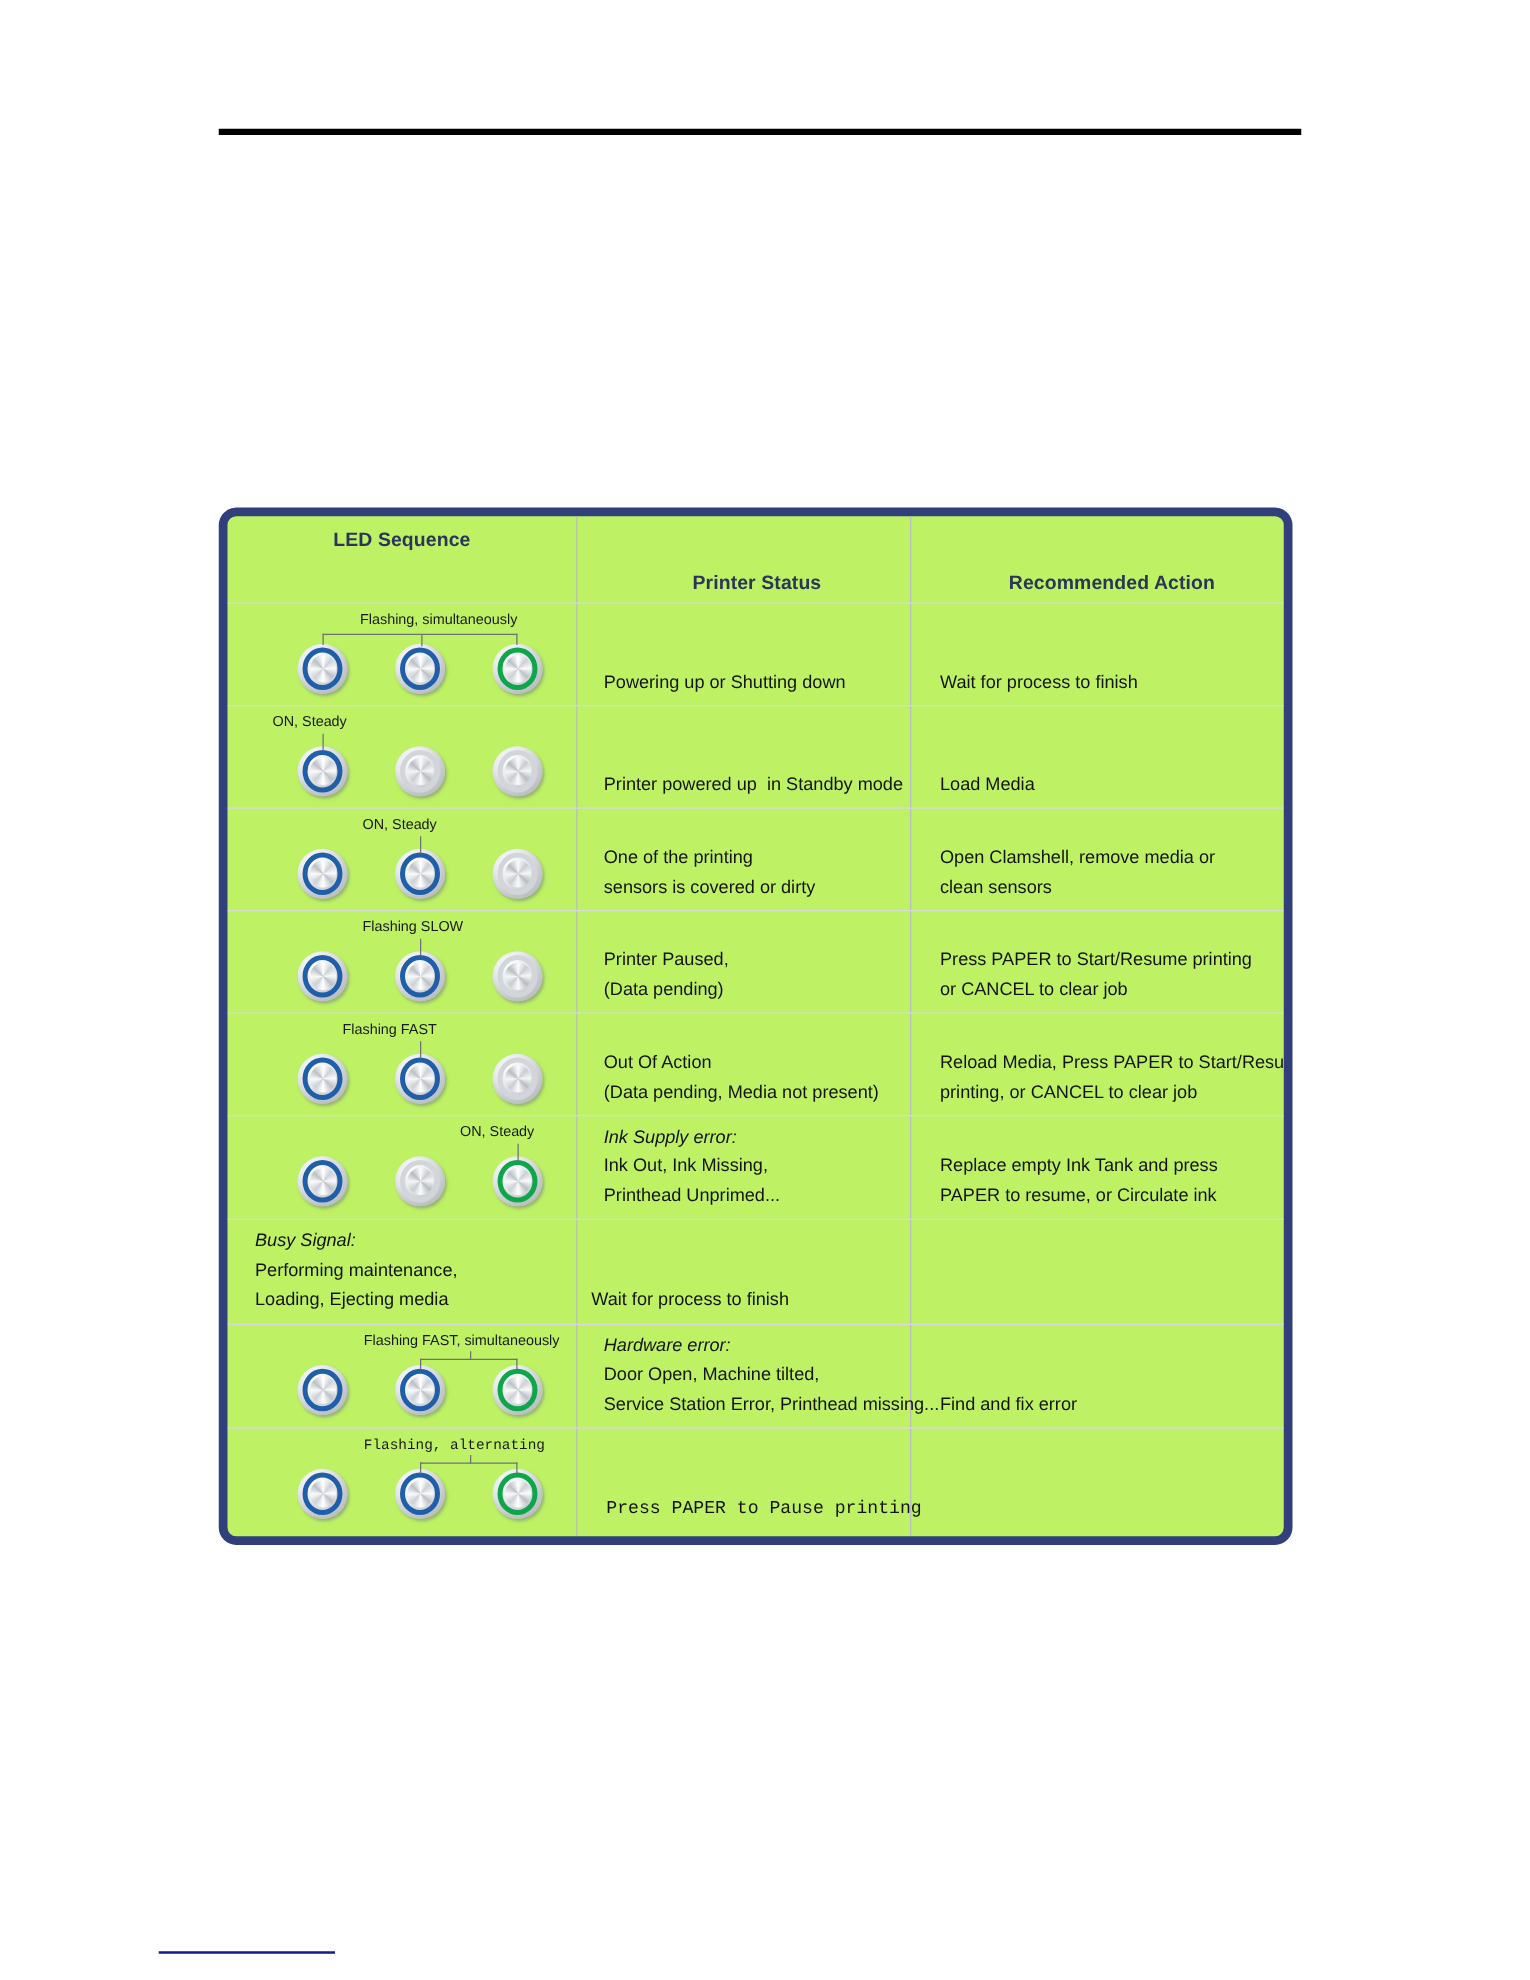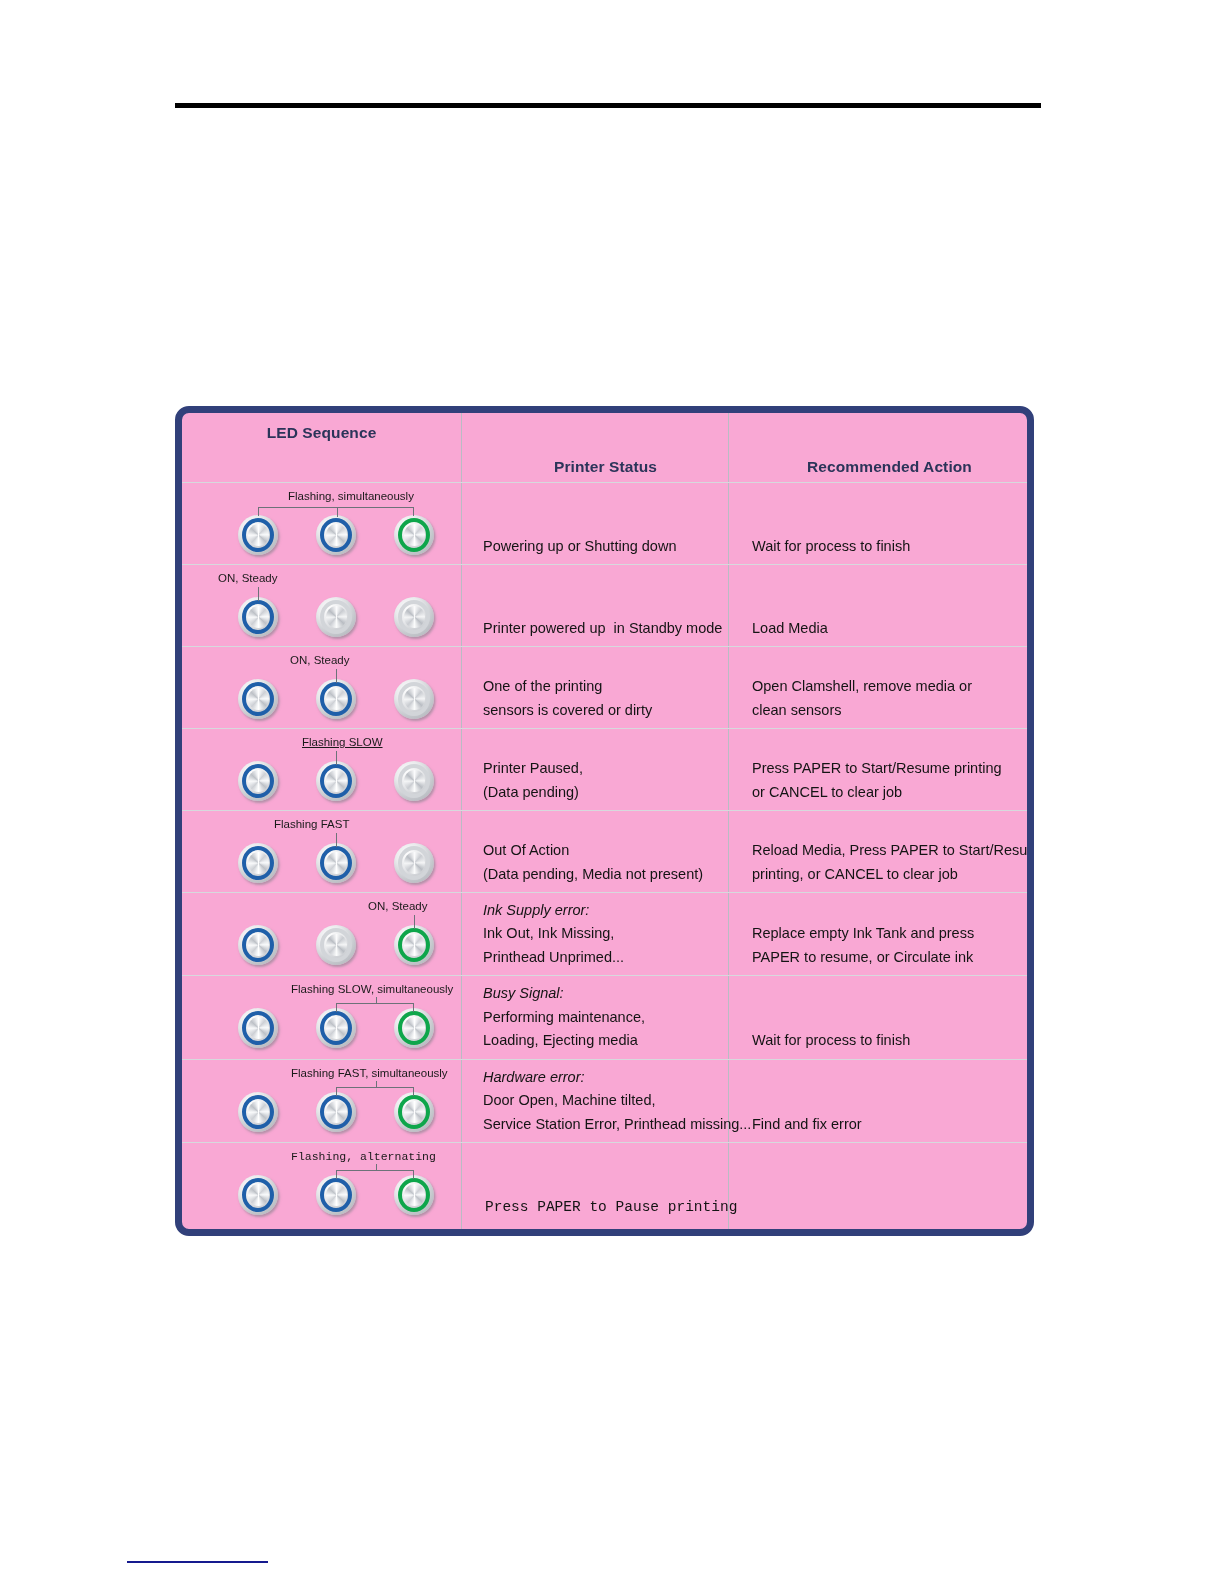--- a/index.html
+++ b/index.html
@@ -36,21 +36,21 @@
   
   .led-table {
     position: absolute;
     left: 175px;
     top: 406px;
     width: 859px;
     height: 830px;
     box-sizing: border-box;
     border: 7px solid #31407a;
     border-radius: 14px;
-    background: #f9a8d4;
+    background: #bef264;
     overflow: hidden;
   }
   .table-inner {
     position: relative;
     width: 100%;
     height: 100%;
   }
 
   
   .col-divider {
@@ -350,21 +350,21 @@
                   <div class="bezel"></div>
                   <div class="ring"></div>
                   <div class="core"></div>
                 </div>
                 <div class="led off">
                   <div class="bezel"></div>
                   <div class="ring"></div>
                   <div class="core"></div>
                 </div>
               </div>
-              <div class="callout" style="left: 120px; top: 8px; text-decoration: underline;">Flashing SLOW</div>
+              <div class="callout" style="left: 108px; top: 8px;">Flashing SLOW</div>
               <div class="pointer" style="left: 154px; top: 22px; height: 14px;"></div>
             </div>
           </div>
           <div class="cell status">
             <div class="line">Printer Paused,</div>
             <div class="line">(Data pending)</div>
           </div>
           <div class="cell action">
             <div class="line">Press PAPER to Start/Resume printing</div>
             <div class="line">or CANCEL to clear job</div>
@@ -431,45 +431,20 @@
             <div class="line em">Ink Supply error:</div>
             <div class="line">Ink Out, Ink Missing,</div>
             <div class="line">Printhead Unprimed...</div>
           </div>
           <div class="cell action">
             <div class="line">Replace empty Ink Tank and press</div>
             <div class="line">PAPER to resume, or Circulate ink</div>
           </div>
         </div>
         <div class="row body-row">
-          <div class="cell led">
-            <div class="led-cell-inner">
-              <div class="led-row">
-                <div class="led blue">
-                  <div class="bezel"></div>
-                  <div class="ring"></div>
-                  <div class="core"></div>
-                </div>
-                <div class="led blue">
-                  <div class="bezel"></div>
-                  <div class="ring"></div>
-                  <div class="core"></div>
-                </div>
-                <div class="led green">
-                  <div class="bezel"></div>
-                  <div class="ring"></div>
-                  <div class="core"></div>
-                </div>
-              </div>
-              <div class="callout" style="left: 109px; top: 8px;">Flashing SLOW, simultaneously</div>
-              <div class="bracket" style="left: 154px; width: 78px; top: 27px;">
-                <div class="stem" style="left: 39px;"></div>
-              </div>
-            </div>
-          </div>
           <div class="cell status">
             <div class="line em">Busy Signal:</div>
             <div class="line">Performing maintenance,</div>
             <div class="line">Loading, Ejecting media</div>
           </div>
           <div class="cell action">
             <div class="line">Wait for process to finish</div>
           </div>
         </div>
         <div class="row body-row">

